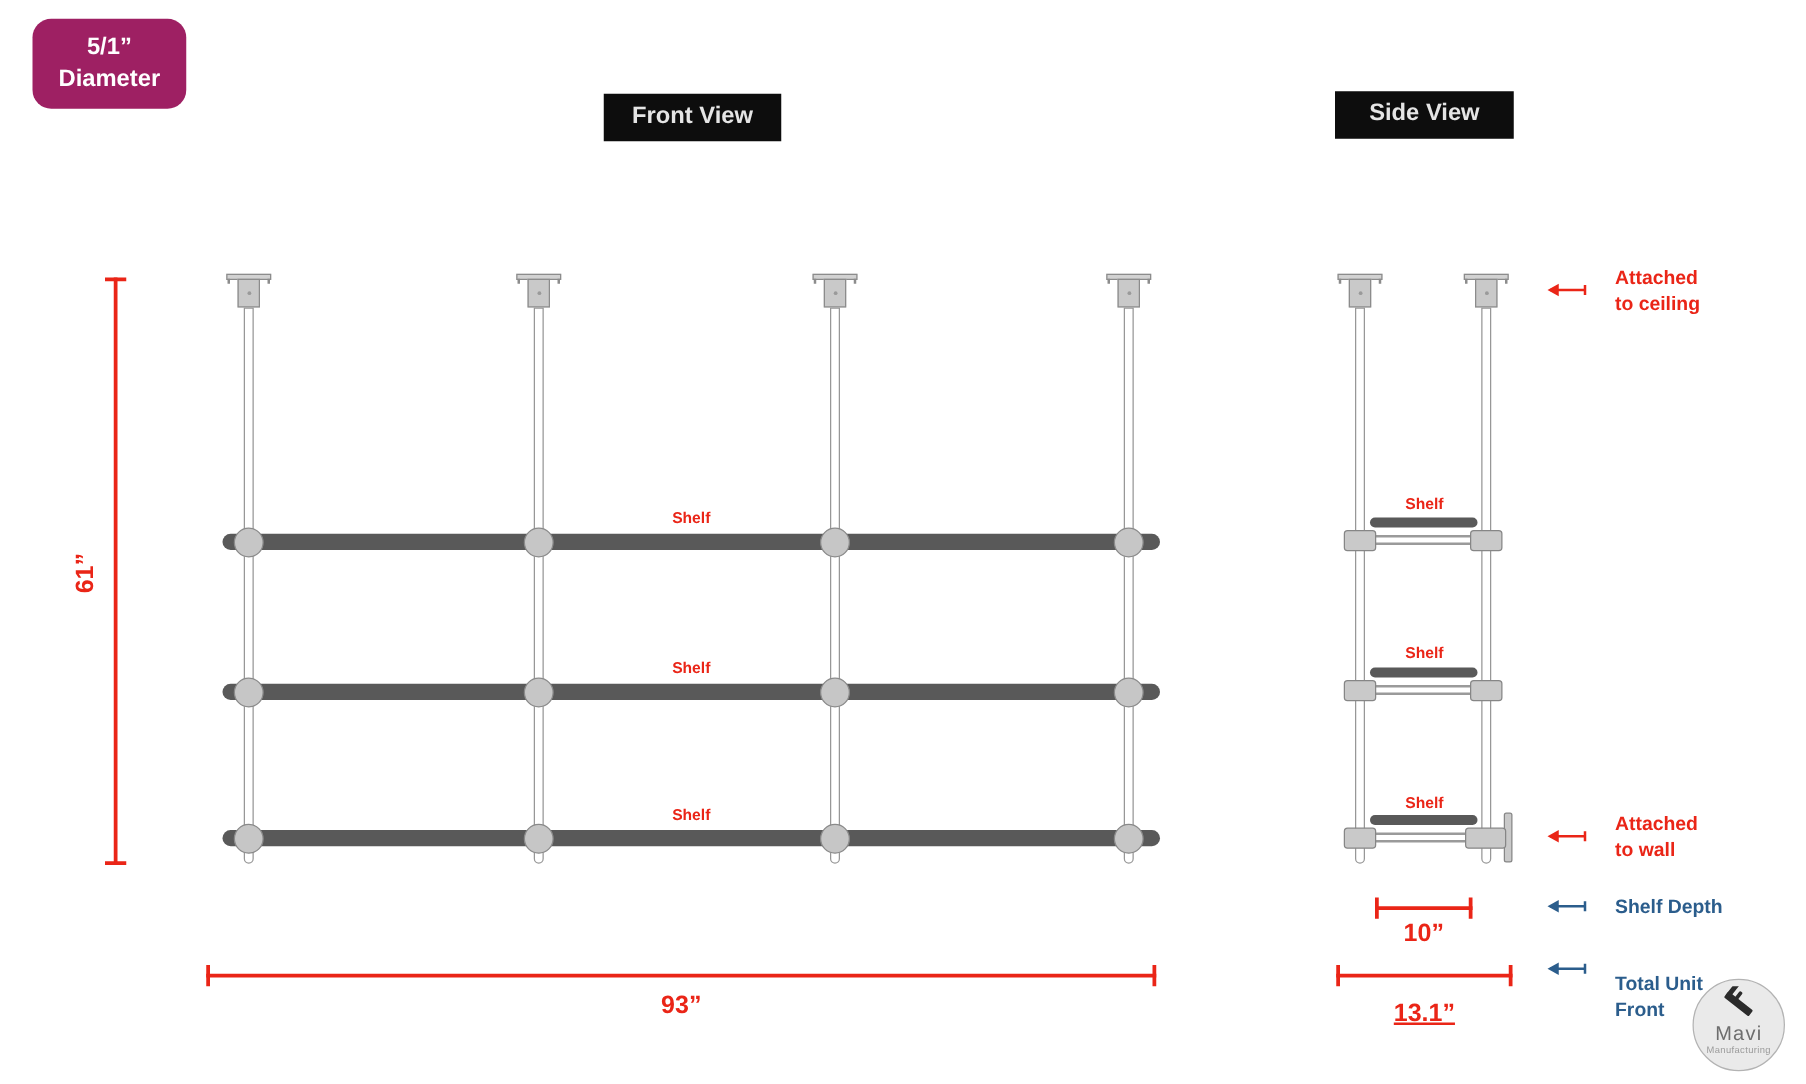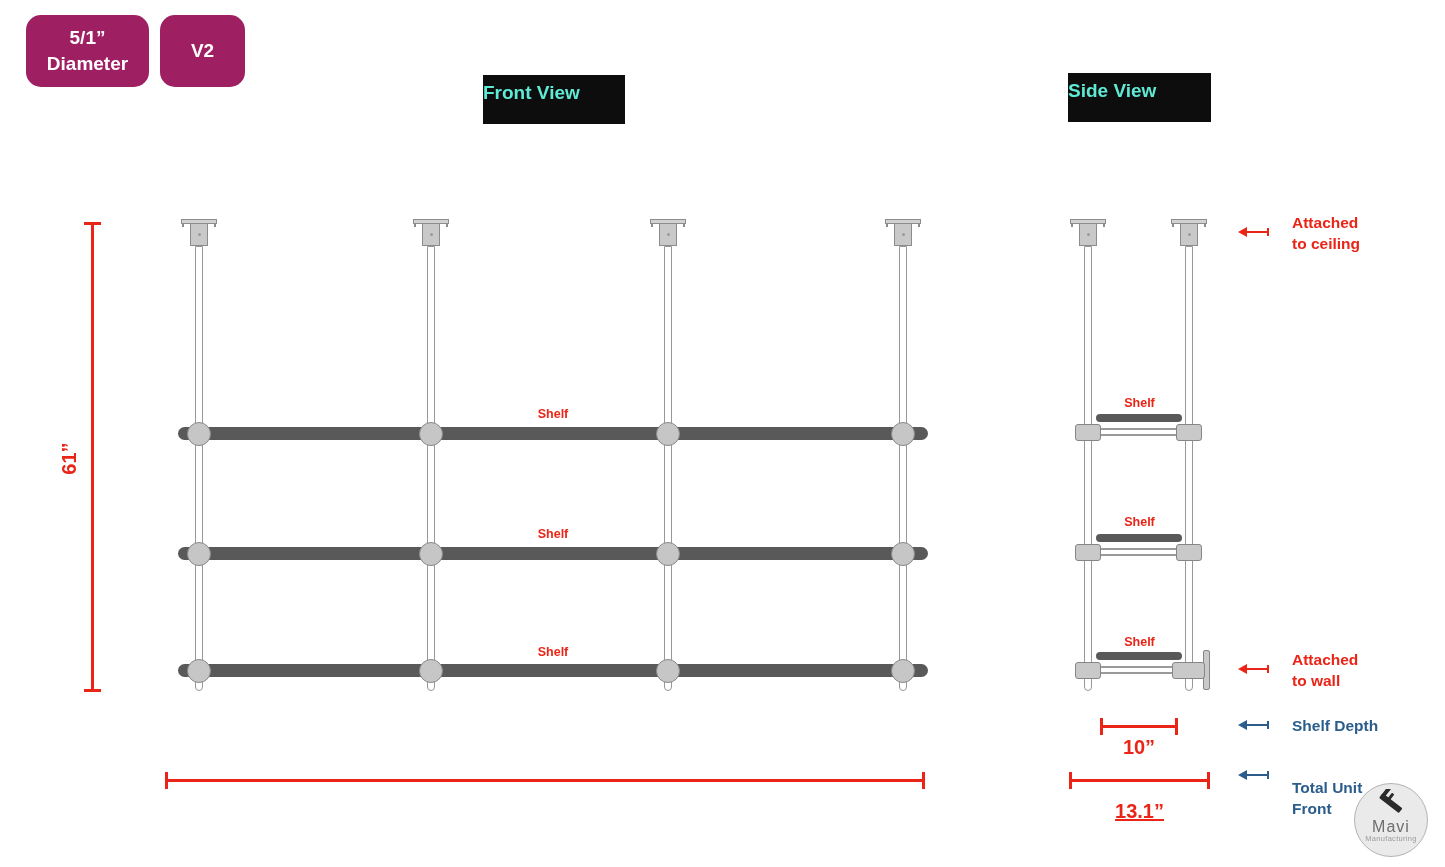--- a/index.html
+++ b/index.html
@@ -15,22 +15,22 @@
   body{background:#ffffff;font-family:"Liberation Sans",sans-serif;}
   .canvas{position:relative;width:1445px;height:867px;background:#fff;overflow:hidden;}
 
   
   .badge{position:absolute;background:var(--magenta);color:#fff;font-weight:bold;
          border-radius:15px;text-align:center;font-size:19px;line-height:26px;}
   .badge-diameter{left:26px;top:15px;width:123px;height:72px;padding-top:10px;}
   .badge-v2{left:160px;top:15px;width:85px;height:72px;line-height:72px;}
 
   
-  .view-title{position:absolute;background:#0d0d0d;color:#5eead4;font-weight:bold;
-              font-size:19px;height:49px;line-height:35px;}
+  .view-title{position:absolute;background:#0d0d0d;color:#e5e5e5;font-weight:bold;
+              font-size:19px;height:38px;line-height:35px;text-align:center;}
 
   
   .pole{position:absolute;top:246px;height:445px;width:8px;background:#fff;
         border:1px solid var(--pole-line);border-radius:0 0 4px 4px;}
   .mount{position:absolute;top:219px;width:36px;height:28px;}
   .m-flange{position:absolute;left:0;top:0;width:36px;height:5px;background:#d2d2d2;
             border:1px solid var(--fit-line);}
   .m-flange::before,.m-flange::after{content:"";position:absolute;top:3px;width:2px;height:4px;background:var(--fit-line);}
   .m-flange::before{left:0}.m-flange::after{right:0}
   .m-stem{position:absolute;left:9px;top:4px;width:18px;height:23px;background:var(--fit-fill);
@@ -83,21 +83,20 @@
 </style>
 </head>
 <body>
 
 <div class="canvas">
 
   <div class="badge badge-diameter">
     <div>5/1”</div>
     <div>Diameter</div>
   </div>
-  <div class="badge badge-v2">V2</div>
 
   <div class="view-title" style="left:483px;top:75px;width:142px;">Front View</div>
   <div class="view-title" style="left:1068px;top:73px;width:143px;">Side View</div>
 
   <div class="pole" style="left:195px;"></div>
   <div class="pole" style="left:427px;"></div>
   <div class="pole" style="left:664px;"></div>
   <div class="pole" style="left:899px;"></div>
 
   <div class="mount" style="left:181px;">
@@ -135,20 +134,21 @@
   <div class="conn" style="left:891px;top:659px;"></div>
 
   <div class="shelf-label" style="top:407px;">Shelf</div>
   <div class="shelf-label" style="top:527px;">Shelf</div>
   <div class="shelf-label" style="top:645px;">Shelf</div>
 
   <div class="dim-v" style="left:91px;top:222px;height:470px;"></div>
   <div class="dim-label rot" style="left:39px;top:447px;width:60px;">61”</div>
 
   <div class="dim-h" style="left:165px;top:779px;width:760px;"></div>
+  <div class="dim-label" style="left:165px;top:793px;width:760px;">93”</div>
 
   <div class="pole" style="left:1084px;"></div>
   <div class="pole" style="left:1185px;"></div>
 
   <div class="mount" style="left:1070px;">
       <div class="m-flange"></div>
       <div class="m-stem"></div>
     </div>
   <div class="mount" style="left:1171px;">
       <div class="m-flange"></div>

